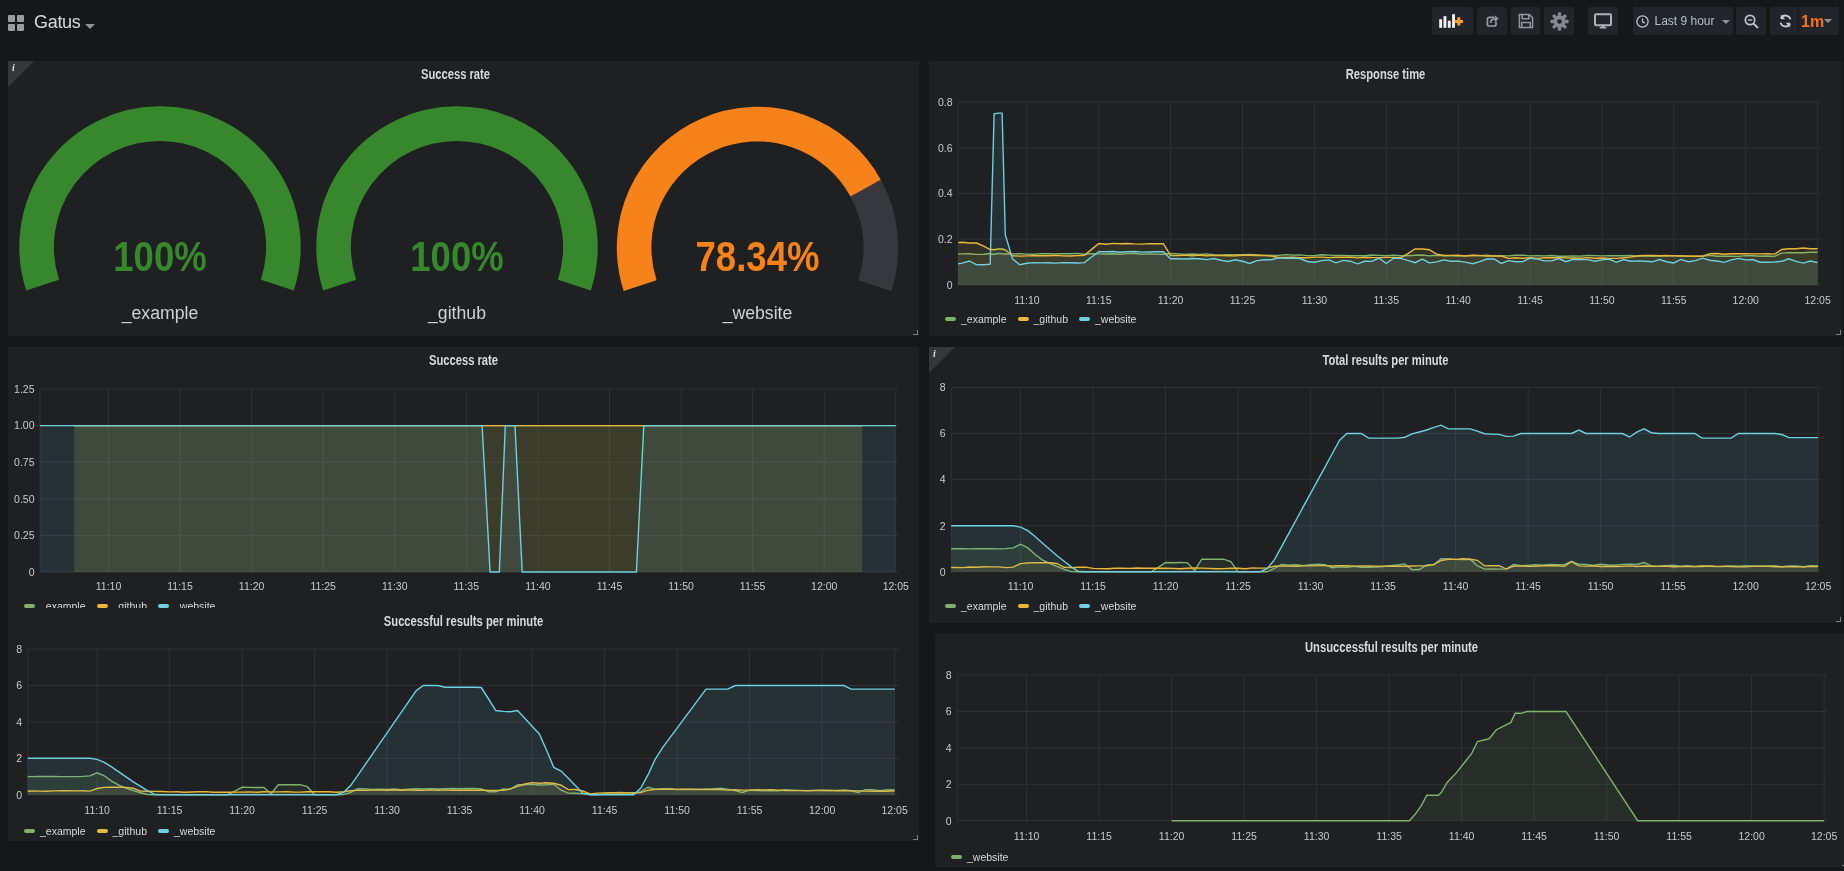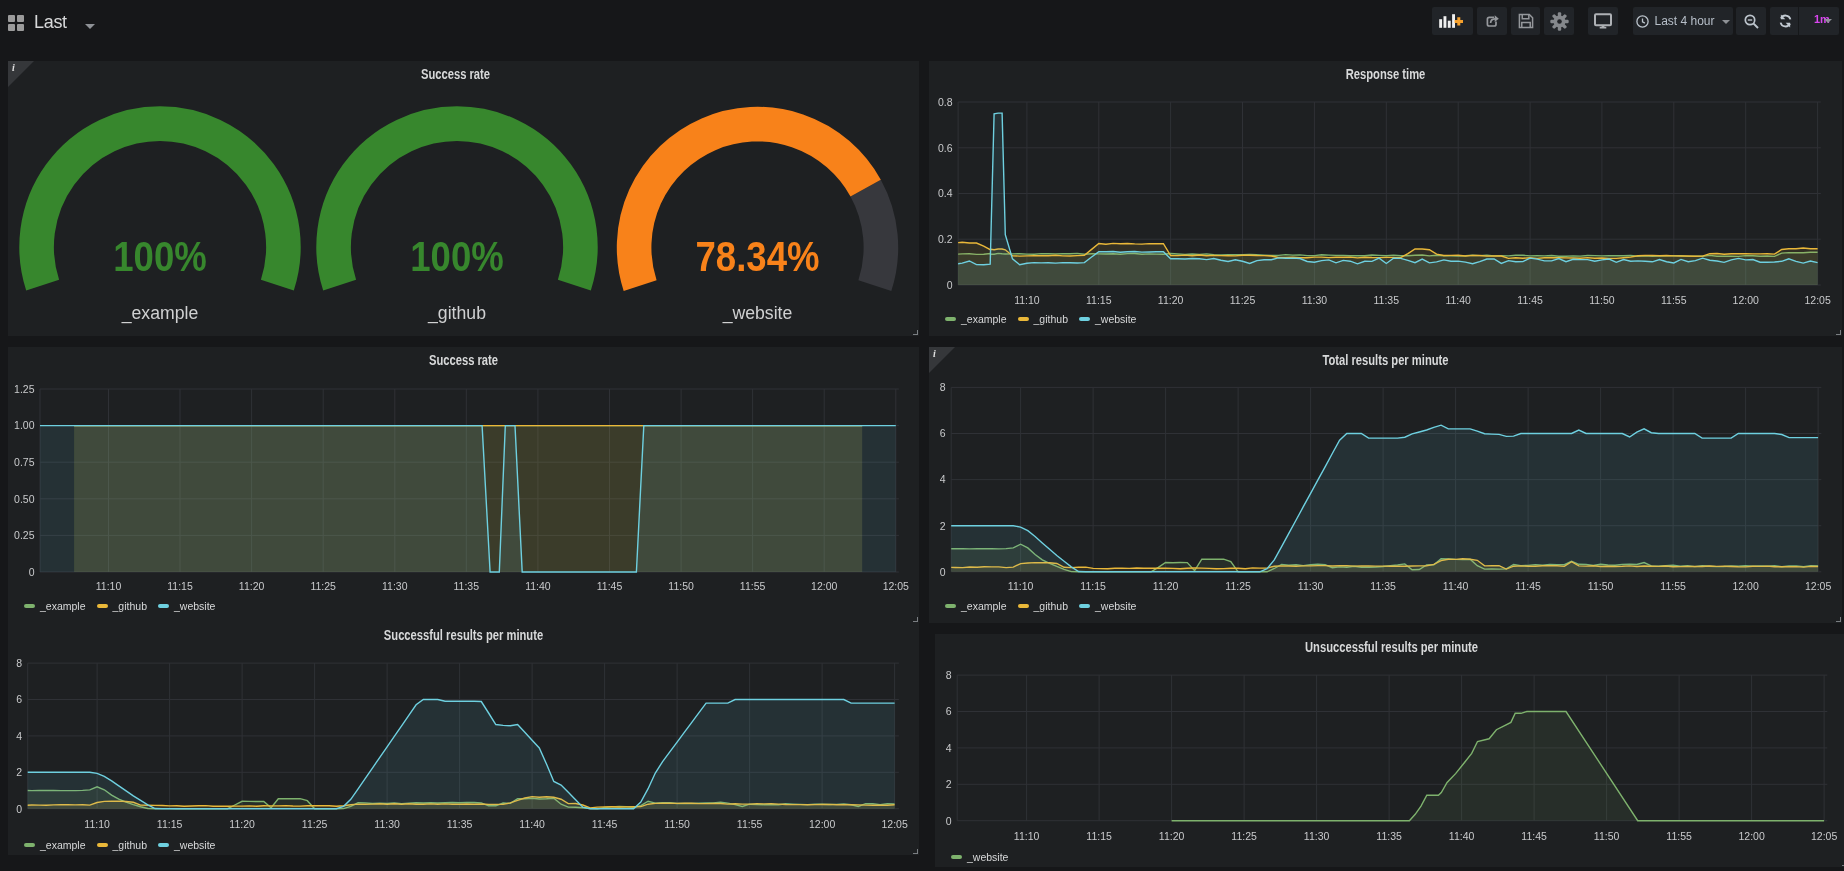--- a/index.html
+++ b/index.html
@@ -5,41 +5,41 @@
 #nav{position:absolute;left:0;top:0;width:1844px;height:53px;background:#161719}
 .gridico{position:absolute;left:8px;top:15px;width:17px;height:17px}
 .gridico span{position:absolute;width:7px;height:7px;background:#9b9b9b;border-radius:1px}
 .gtitle{position:absolute;left:34px;top:12px;font-size:18px;letter-spacing:-0.3px;color:#d8d9da}
 .caret{position:absolute;width:0;height:0;border-left:5px solid transparent;border-right:5px solid transparent;border-top:5px solid #8e9196}
 .btn{position:absolute;top:7px;height:28px;background:#212428;border-radius:2px;display:flex;align-items:center;justify-content:center}
 .cico{position:relative;display:inline-block}
 .tptxt{margin-left:5px;font-size:12px;color:#b7bfc9}
 .caret2{display:inline-block;margin-left:7px;margin-top:1px;width:0;height:0;border-left:4.5px solid transparent;border-right:4.5px solid transparent;border-top:4.5px solid #8e9196}
 .caret3{position:absolute;right:7px;top:12px;width:0;height:0;border-left:4.5px solid transparent;border-right:4.5px solid transparent;border-top:4.5px solid #8e9196}
-.onem{position:absolute;left:44px;top:5.5px;font-size:11px;font-weight:700;color:#d946ef}
+.onem{position:absolute;left:31px;top:5.5px;font-size:16px;font-weight:700;color:#f97316}
 .divline{position:absolute;left:28px;top:0;width:1px;height:28px;background:#16181a}
 .panel{position:absolute;background:#1e2022}
 .ptitle{position:absolute;top:4.5px;text-align:center;font-size:14px;font-weight:700;color:#d8d9da;transform:scaleX(.8)}
 .legend{position:absolute;display:flex;gap:11px;font-size:10.5px;color:#d8d9da;align-items:center}
 .li{display:flex;align-items:center;gap:5px}
 .dash{display:inline-block;width:11px;height:4px;border-radius:2px}
 .corner{position:absolute;left:0;top:0;width:0;height:0;border-top:26px solid #35373a;border-right:26px solid transparent}
 .cinfo{position:absolute;left:4px;top:1px;font-size:10px;font-style:italic;font-weight:700;font-family:"Liberation Serif",serif;color:#e0e0e0}
 .rsz{position:absolute;right:1px;bottom:1px;width:5px;height:5px;border-right:1.5px solid #7a7e82;border-bottom:1.5px solid #7a7e82}
 svg text{font-family:"Liberation Sans",sans-serif}
 </style></head>
 <body>
 <div id="nav">
     <div class="gridico">
       <span style="left:0;top:0"></span>
       <span style="left:9px;top:0"></span>
       <span style="left:0;top:9px"></span>
       <span style="left:9px;top:9px"></span>
     </div>
-    <div class="gtitle">Last</div>
+    <div class="gtitle">Gatus</div>
     <div class="caret" style="left:85px;top:24px"></div>
     <div class="btn" style="left:1432px;width:41px">
       <svg width="27" height="14" viewBox="0 0 27 14">
         <rect x="0.2" y="5.2" width="2.9" height="8.6" fill="#f0f0f0"></rect>
         <rect x="4.5" y="2.2" width="2.9" height="11.6" fill="#f0f0f0"></rect>
         <rect x="8.8" y="6.7" width="2.9" height="7.1" fill="#f0f0f0"></rect>
         <rect x="13.1" y="0.2" width="2.9" height="13.6" fill="#f0f0f0"></rect>
         <path d="M18.3 5.9 V3.3 h3 v2.6 h2.7 v3 h-2.7 v2.6 h-3 V8.9 h-2.7 v-3 z" fill="#f5a02c"></path>
       </svg>
     </div>
@@ -78,21 +78,21 @@
         <rect x="1" y="1.2" width="16" height="11" rx="1" fill="none" stroke="#aeb1b5" stroke-width="2"></rect>
         <rect x="5.7" y="13.8" width="6.6" height="1.7" fill="#aeb1b5"></rect>
         <rect x="7.6" y="12.6" width="2.8" height="1.5" fill="#aeb1b5"></rect>
       </svg>
     </div>
     <div class="btn" style="left:1633px;width:100px">
       <svg width="13" height="13" viewBox="0 0 13 13" fill="none" stroke="#bcc4cc" stroke-width="1.3">
         <circle cx="6.5" cy="6.5" r="5.6"></circle>
         <path d="M6.5 3.4 V6.9 L8.9 8.1"></path>
       </svg>
-      <span class="tptxt">Last 4 hour</span>
+      <span class="tptxt">Last 9 hour</span>
       <span class="caret2"></span>
     </div>
     <div class="btn" style="left:1736px;width:30px">
       <svg width="15" height="15" viewBox="0 0 15 15" fill="none" stroke="#bcc4cc">
         <circle cx="6" cy="6" r="4.7" stroke-width="1.7"></circle>
         <path d="M9.6 9.6 L14 14" stroke-width="2"></path>
         <path d="M3.8 6 H8.2" stroke-width="1.4"></path>
       </svg>
     </div>
     <div class="btn" style="left:1770px;width:69px">
@@ -299,21 +299,21 @@
         <polyline points="19.1,178.7 26.3,178.7 33.6,178.7 40.8,178.7 48.1,178.7 55.3,178.7 62.6,178.7 69.8,178.7 77.1,178.7 84.3,178.7 91.6,180.1 98.8,183.7 106.1,189.5 113.3,195.9 120.6,202.2 127.8,208.5 135.1,214.3 142.3,219.9 149.6,224.5 156.8,224.8 164.1,224.8 171.3,224.8 178.6,224.8 185.8,224.8 193.1,224.8 200.3,224.8 207.6,224.8 214.8,224.8 222.1,224.8 229.3,224.8 236.6,224.8 243.8,224.8 251.1,224.8 258.3,224.8 265.6,224.8 272.8,224.8 280.1,224.8 287.3,224.8 294.6,224.8 301.8,224.8 309.1,224.8 316.3,224.8 323.6,224.8 330.8,224.8 338.1,221.7 345.3,212.9 352.6,199.6 359.8,186.3 367.1,173.0 374.3,159.7 381.6,146.4 388.8,133.1 396.1,119.8 403.3,106.5 410.6,93.2 417.8,86.5 425.1,86.5 432.3,86.5 439.6,91.1 446.8,91.1 454.1,91.1 461.3,91.1 468.6,91.1 475.8,90.2 483.1,86.9 490.3,85.0 497.6,83.0 504.8,80.4 512.1,78.2 519.3,81.9 526.6,81.9 533.8,81.9 541.1,81.9 548.3,84.2 555.6,86.7 562.8,87.1 570.1,87.4 577.3,89.4 584.6,89.1 591.8,86.5 599.1,86.5 606.3,86.5 613.6,86.5 620.8,86.5 628.1,86.5 635.3,86.5 642.6,86.5 649.8,83.0 657.1,86.5 664.3,86.5 671.6,86.5 678.8,86.5 686.1,86.5 693.3,86.5 700.6,90.0 707.8,85.2 715.1,81.9 722.3,85.7 729.6,86.5 736.8,86.5 744.1,86.5 751.3,86.5 758.6,86.5 765.8,86.5 773.1,91.1 780.3,91.1 787.6,91.1 794.8,91.1 802.1,91.1 809.3,86.5 816.6,86.5 823.8,86.5 831.1,86.5 838.3,86.5 845.6,86.5 852.8,87.5 860.1,90.6 867.3,90.6 874.6,90.6 881.8,90.6 889.1,90.6" fill="none" stroke="#6ED0E0" stroke-width="1.4"></polyline>
       </g>
     </svg>
     <div class="legend" style="left:16px;top:252.5px">
       <span class="li"><span class="dash" style="background:#7EB26D"></span>_example</span>
       <span class="li"><span class="dash" style="background:#EAB839"></span>_github</span>
       <span class="li"><span class="dash" style="background:#6ED0E0"></span>_website</span>
     </div>
     <div class="rsz"></div>
   </div>
-<div class="panel" style="left:8px;top:622px;width:911px;height:233px">
+<div class="panel" style="left:8px;top:608px;width:911px;height:233px">
     <div class="ptitle" style="width:911px">Successful results per minute</div>
     <svg width="911" height="233" viewBox="0 0 911 233" style="position:absolute;left:0;top:0">
       <line x1="19.7" y1="186.7" x2="890.9" y2="186.7" stroke="#2f3136" stroke-width="1"></line>
       <line x1="19.7" y1="150.3" x2="890.9" y2="150.3" stroke="#2f3136" stroke-width="1"></line>
       <line x1="19.7" y1="113.9" x2="890.9" y2="113.9" stroke="#2f3136" stroke-width="1"></line>
       <line x1="19.7" y1="77.5" x2="890.9" y2="77.5" stroke="#2f3136" stroke-width="1"></line>
       <line x1="19.7" y1="41.1" x2="890.9" y2="41.1" stroke="#2f3136" stroke-width="1"></line>
       <line x1="89.1" y1="41.1" x2="89.1" y2="186.7" stroke="#2f3136" stroke-width="1"></line>
       <line x1="161.6" y1="41.1" x2="161.6" y2="186.7" stroke="#2f3136" stroke-width="1"></line>
       <line x1="234.1" y1="41.1" x2="234.1" y2="186.7" stroke="#2f3136" stroke-width="1"></line>

